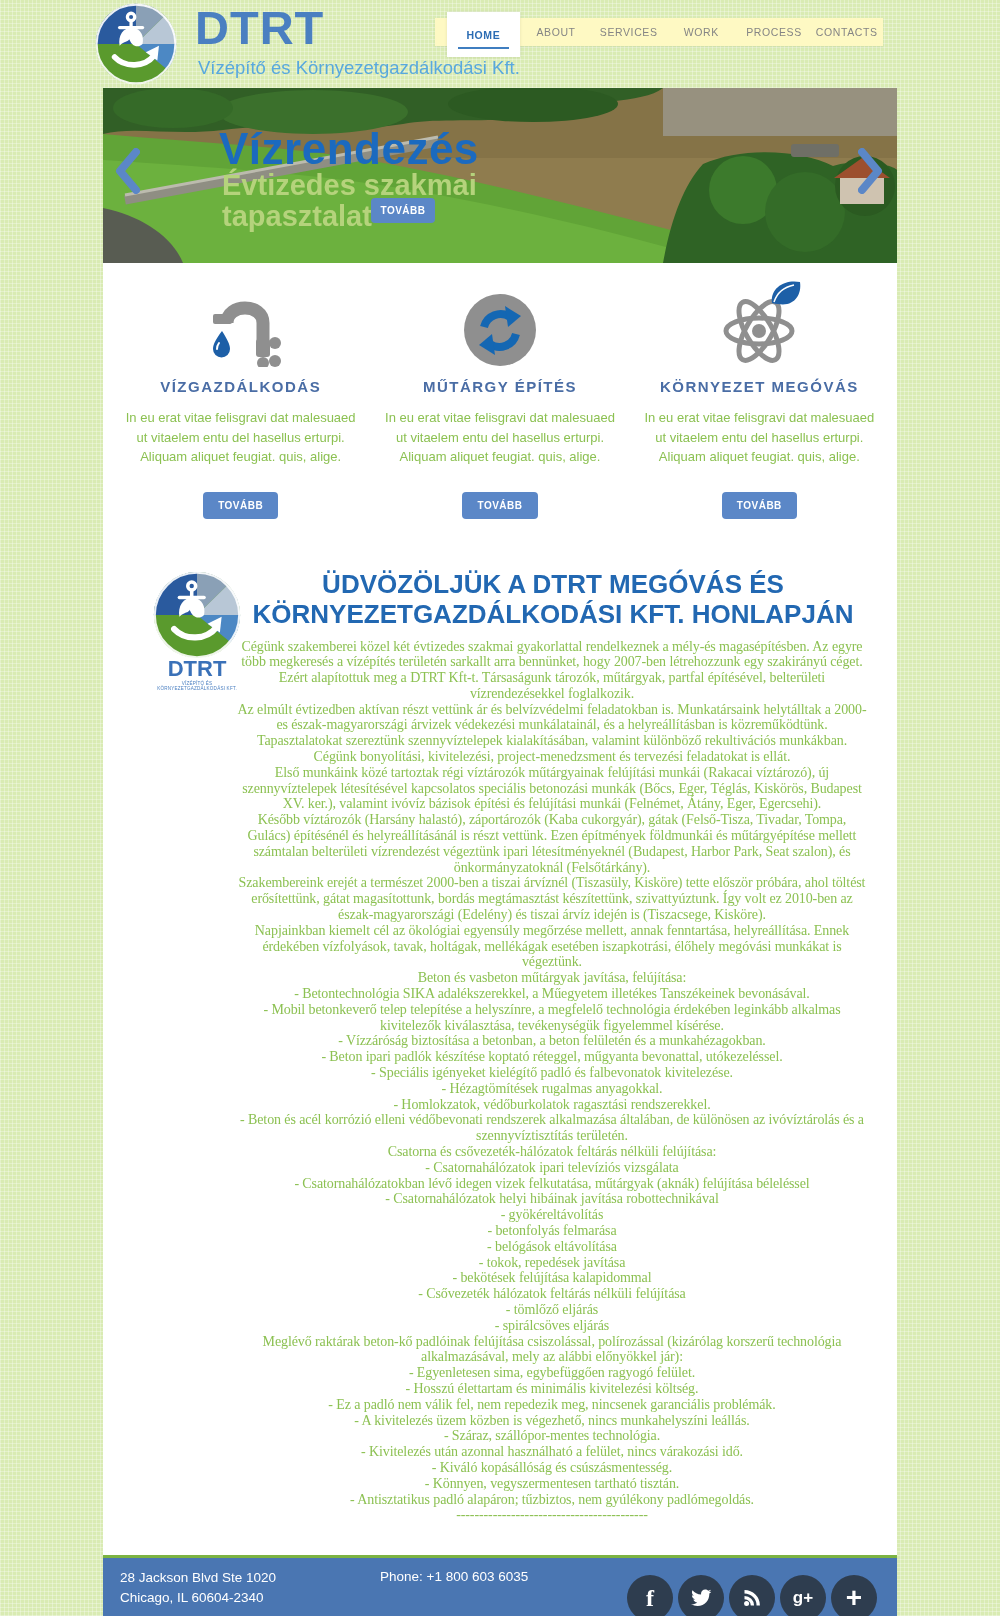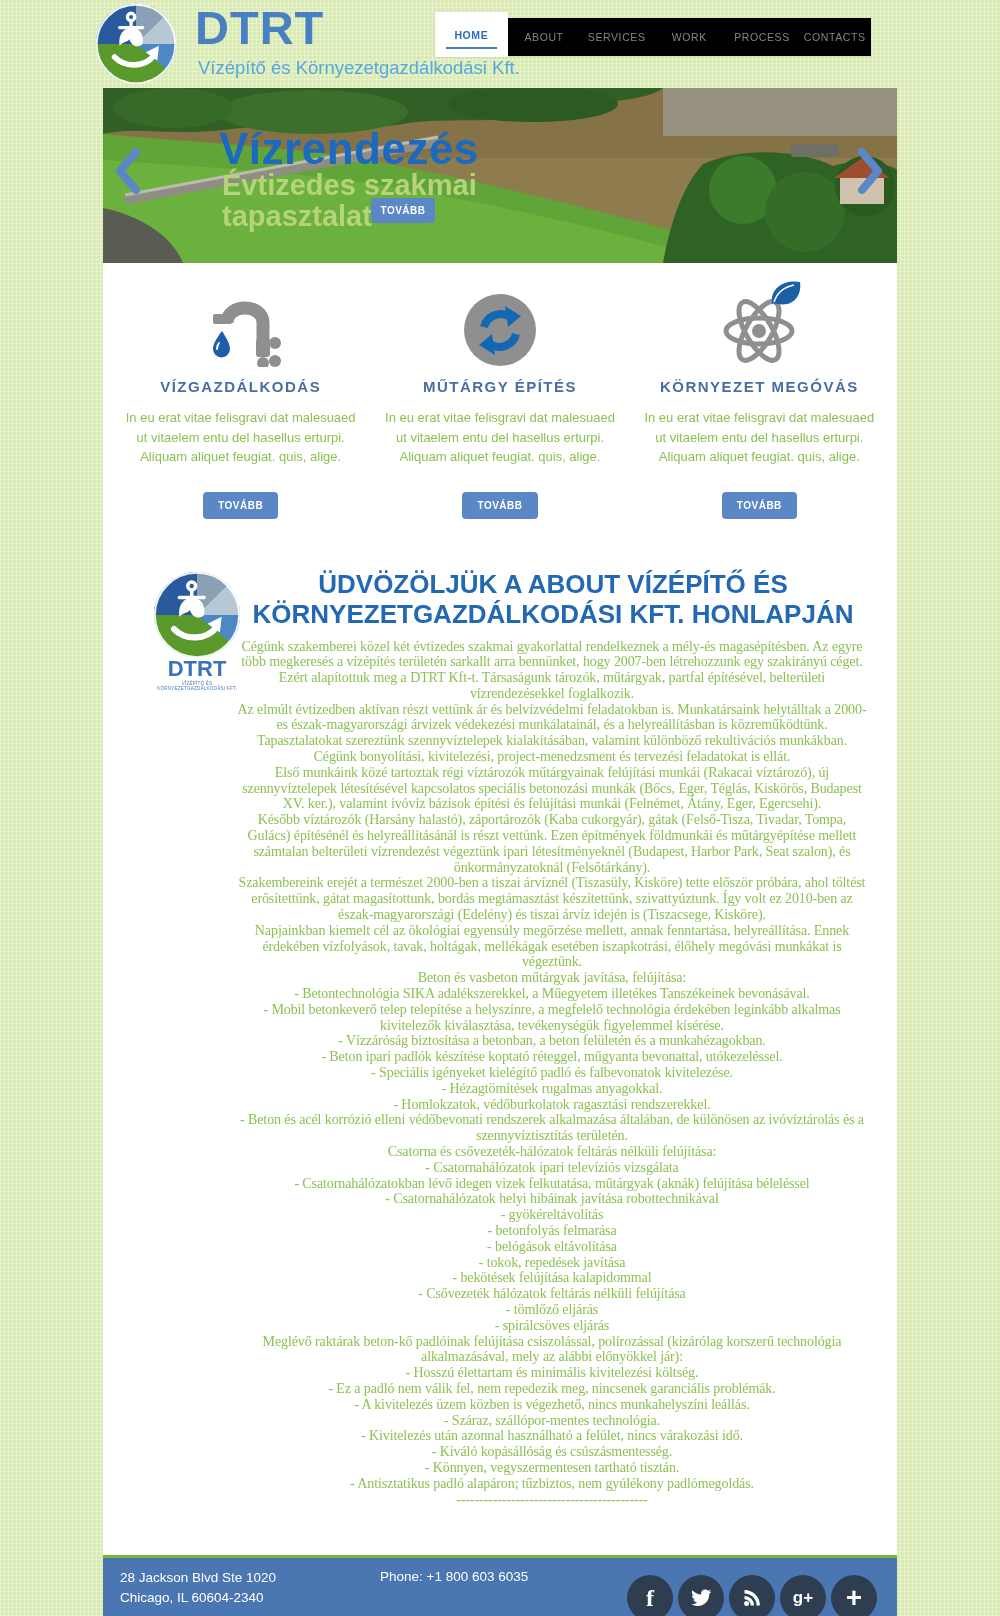--- a/index.html
+++ b/index.html
@@ -12,21 +12,21 @@
       repeating-linear-gradient(90deg, rgba(255,255,255,.30) 0 1px, transparent 1px 4px);
   }
   .page{position:relative;width:1000px;height:1616px;overflow:hidden;}
 
   
   .header{position:absolute;top:0;left:103px;width:794px;height:88px;}
   .logo-circle{position:absolute;left:-8px;top:3px;width:82px;height:82px;}
   .brand{position:absolute;left:92px;top:0px;font-size:47px;font-weight:bold;color:#4a7fc1;letter-spacing:1px;}
   .brand-tagline{position:absolute;left:95px;top:57px;font-size:18.5px;color:#58a8de;white-space:nowrap;}
 
-  .nav{position:absolute;left:332px;top:18px;width:436px;height:38px;background:#000000;display:flex;box-shadow:0 1px 2px rgba(0,0,0,.06);}
+  .nav{position:absolute;left:332px;top:18px;width:436px;height:28px;background:#fef9c3;display:flex;box-shadow:0 1px 2px rgba(0,0,0,.06);padding-left:12px;}
   .nav-item{flex:1;display:flex;align-items:center;justify-content:center;font-size:10.5px;letter-spacing:.6px;color:#858585;cursor:pointer;}
   .nav-item.active{position:relative;margin-top:-6px;height:45px;background:#fff;color:#2b6cb3;font-weight:bold;box-shadow:0 0 3px rgba(0,0,0,.10);}
   .nav-item.active::after{content:"";position:absolute;left:11px;right:11px;bottom:8px;height:2px;background:#3f7ec0;}
 
   
   .slider{position:absolute;top:88px;left:103px;width:794px;height:175px;overflow:hidden;background:#8f7c4e;}
   .scene{position:absolute;inset:0;width:100%;height:100%;}
   .slider-title{position:absolute;left:116px;top:36px;font-size:44px;font-weight:bold;color:#1b6abf;letter-spacing:.5px;}
   .slider-sub{position:absolute;left:119px;top:82px;font-size:29px;line-height:31px;font-weight:bold;color:#b5d37c;}
   .slider-btn{position:absolute;left:268px;top:110px;width:64px;height:25px;background:#5b87c7;border-radius:4px;color:#fff;
@@ -221,21 +221,21 @@
             <path d="M46,30 C34,30 28,40 30,52 C36,46 40,48 42,44 C44,52 52,56 58,50 C60,40 56,32 46,30 Z" fill="#ffffff"></path>
             <path d="M24,66 A30,26 0 0 0 72,64" stroke="#ffffff" stroke-width="7" fill="none" stroke-linecap="round"></path>
             <path d="M78,52 L76,70 L62,60 Z" fill="#ffffff"></path>
           </svg>
         </div>
         <div class="w-brand">DTRT</div>
         <div class="w-sub">VÍZÉPÍTŐ ÉS KÖRNYEZETGAZDÁLKODÁSI KFT.</div>
       </div>
 
       <div class="welcome-heading">
-        <div>ÜDVÖZÖLJÜK A ABOUT VÍZÉPÍTŐ ÉS</div>
+        <div>ÜDVÖZÖLJÜK A DTRT MEGÓVÁS ÉS</div>
         <div>KÖRNYEZETGAZDÁLKODÁSI KFT. HONLAPJÁN</div>
       </div>
 
       <div class="welcome-text">
 
           <p>Cégünk szakemberei közel két évtizedes szakmai gyakorlattal rendelkeznek a mély-és magasépítésben. Az egyre több megkeresés a vízépítés területén sarkallt arra bennünket, hogy 2007-ben létrehozzunk egy szakirányú céget. Ezért alapítottuk meg a DTRT Kft-t. Társaságunk tározók, műtárgyak, partfal építésével, belterületi vízrendezésekkel foglalkozik.</p>
 
           <p>Az elmúlt évtizedben aktívan részt vettünk ár és belvízvédelmi feladatokban is. Munkatársaink helytálltak a 2000-es észak-magyarországi árvizek védekezési munkálatainál, és a helyreállításban is közreműködtünk. Tapasztalatokat szereztünk szennyvíztelepek kialakításában, valamint különböző rekultivációs munkákban.</p>
 
           <p>Cégünk bonyolítási, kivitelezési, project-menedzsment és tervezési feladatokat is ellát.</p>
@@ -286,20 +286,21 @@
 
 
           <p>- Csővezeték hálózatok feltárás nélküli felújítása</p>
 
           <p>- tömlőző eljárás</p>
 
           <p>- spirálcsöves eljárás</p>
 
           <p>Meglévő raktárak beton-kő padlóinak felújítása csiszolással, polírozással (kizárólag korszerű technológia alkalmazásával, mely az alábbi előnyökkel jár):</p>
 
+          <p>- Egyenletesen sima, egybefüggően ragyogó felület.</p>
 
           <p>- Hosszú élettartam és minimális kivitelezési költség.</p>
 
           <p>- Ez a padló nem válik fel, nem repedezik meg, nincsenek garanciális problémák.</p>
 
           <p>- A kivitelezés üzem közben is végezhető, nincs munkahelyszíni leállás.</p>
 
           <p>- Száraz, szállópor-mentes technológia.</p>
 
           <p>- Kivitelezés után azonnal használható a felület, nincs várakozási idő.</p>

